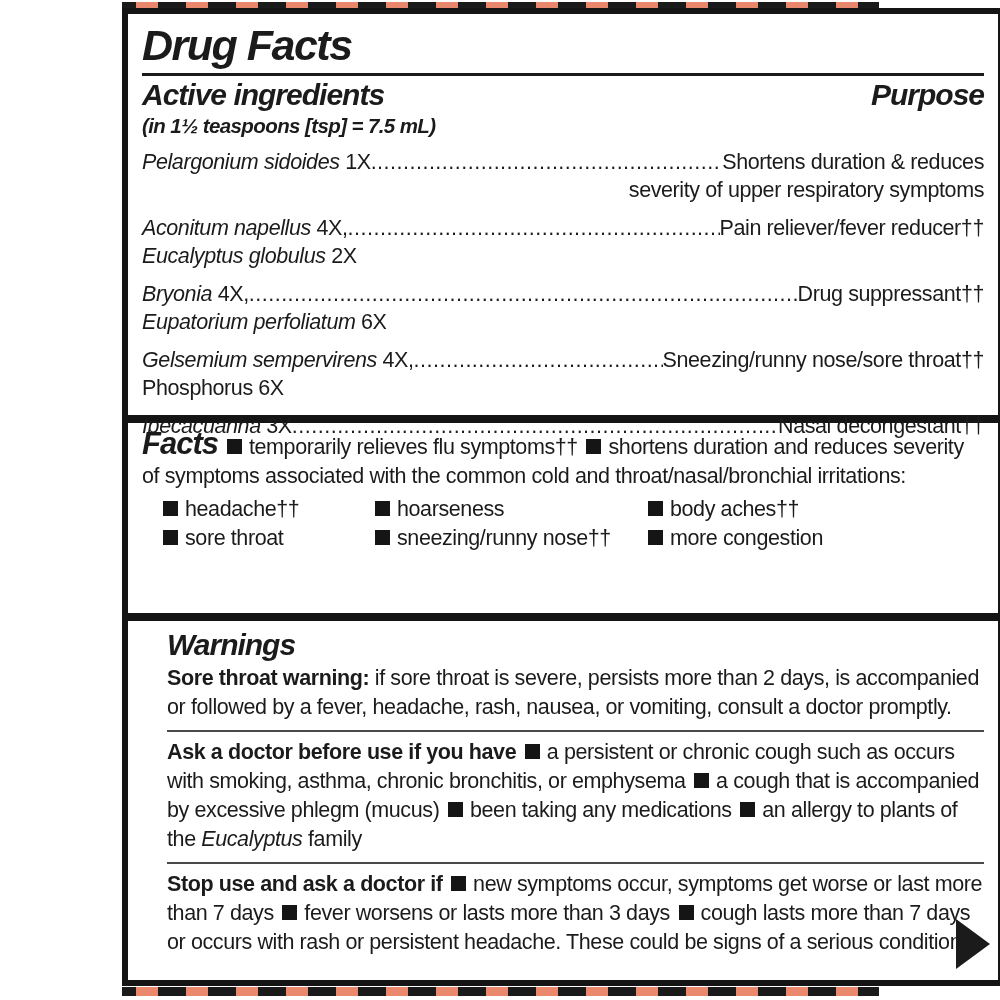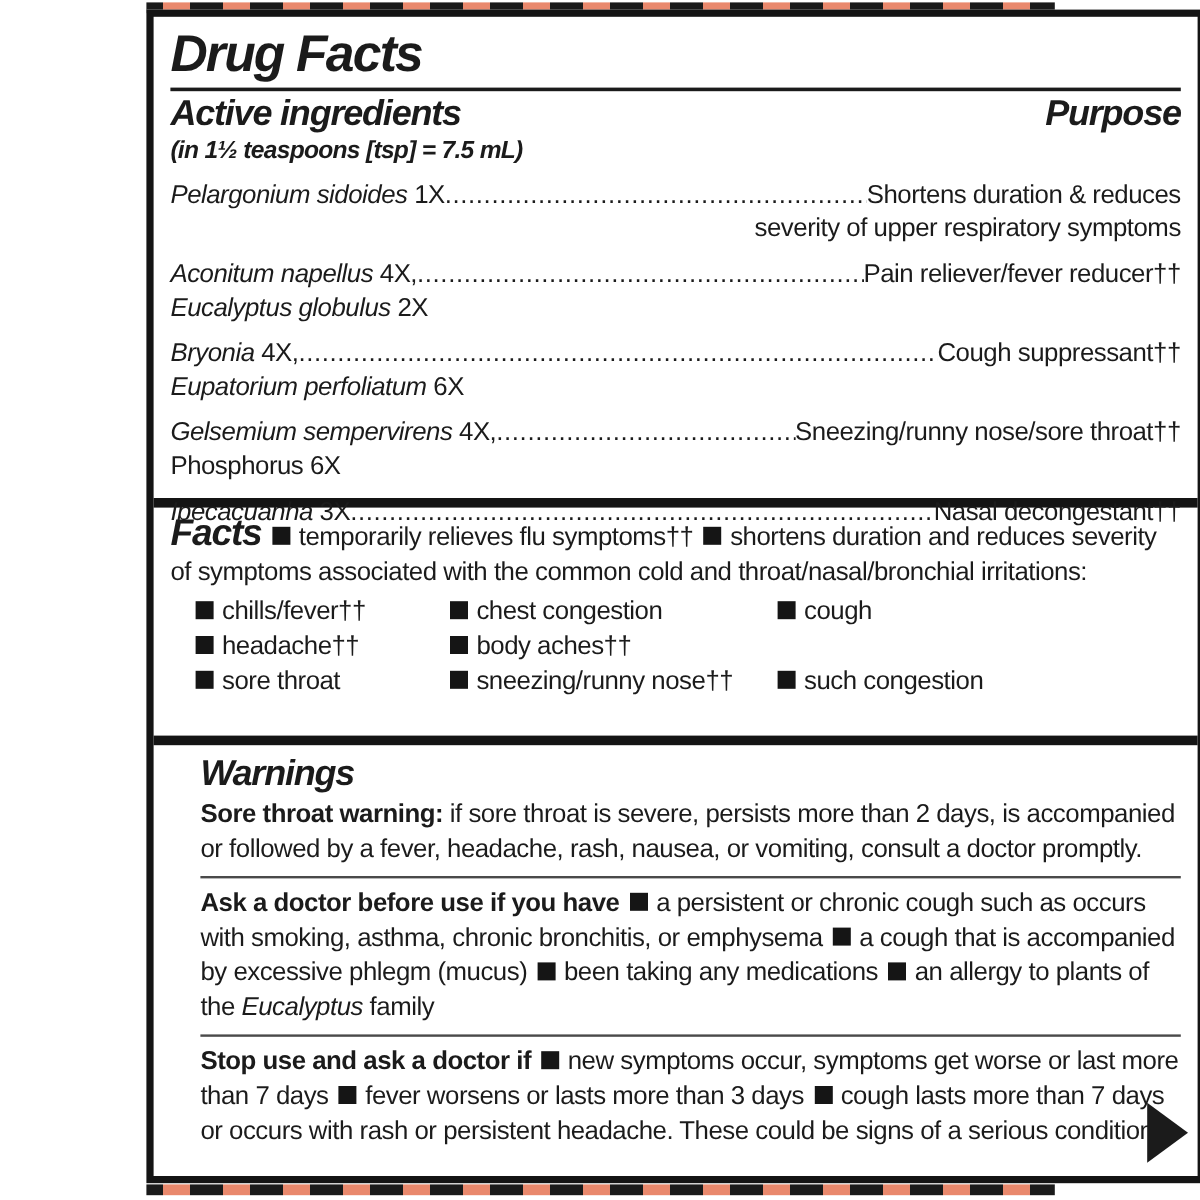--- a/index.html
+++ b/index.html
@@ -82,21 +82,21 @@
           <span class="dots">........................................................................................................................................................................................................</span>
           <span class="ing-right">Pain reliever/fever reducer††</span>
         </div>
         <div><span class="lat">Eucalyptus globulus</span><span> 2X</span></div>
       </div>
 
       <div class="ing-group">
         <div class="ing-line">
           <span class="ing-left"><span class="lat">Bryonia</span><span> 4X,</span></span>
           <span class="dots">........................................................................................................................................................................................................</span>
-          <span class="ing-right">Cough suppressant††</span>
+          <span class="ing-right">Drug suppressant††</span>
         </div>
         <div><span class="lat">Eupatorium perfoliatum</span><span> 6X</span></div>
       </div>
 
       <div class="ing-group">
         <div class="ing-line">
           <span class="ing-left"><span class="lat">Gelsemium sempervirens</span><span> 4X, </span></span>
           <span class="dots">........................................................................................................................................................................................................</span>
           <span class="ing-right">Sneezing/runny nose/sore throat††</span>
         </div>
@@ -111,32 +111,28 @@
         </div>
       </div>
     </div>
 
     <div class="sec sec-uses">
       <div class="uses-para">
         <span class="h-inline">Facts</span><span class="sq"></span><span>temporarily relieves flu symptoms††</span> <span class="sq"></span><span>shortens duration and reduces severity of symptoms associated with the common cold and throat/nasal/bronchial irritations:</span>
       </div>
       <div class="uses-grid">
         <div class="row">
-          <span class="c1"><span class="sq"></span><span>chills/fever††</span></span>
-          <span class="c2"><span class="sq"></span><span>chest congestion</span></span>
-          <span class="c3"><span class="sq"></span><span>cough</span></span>
-        </div>
-        <div class="row">
           <span class="c1"><span class="sq"></span><span>headache††</span></span>
+          <span class="c2"><span class="sq"></span><span>hoarseness</span></span>
           <span class="c3"><span class="sq"></span><span>body aches††</span></span>
         </div>
         <div class="row">
           <span class="c1"><span class="sq"></span><span>sore throat</span></span>
           <span class="c2"><span class="sq"></span><span>sneezing/runny nose††</span></span>
-          <span class="c3"><span class="sq"></span><span>such congestion</span></span>
+          <span class="c3"><span class="sq"></span><span>more congestion</span></span>
         </div>
       </div>
     </div>
 
     <div class="sec sec-warn">
       <div class="warn-heading">Warnings</div>
 
       <div class="warn-para">
         <span class="b">Sore throat warning:</span><span> if sore throat is severe, persists more than 2 days, is accompanied or followed by a fever, headache, rash, nausea, or vomiting, consult a doctor promptly.</span>
       </div>

